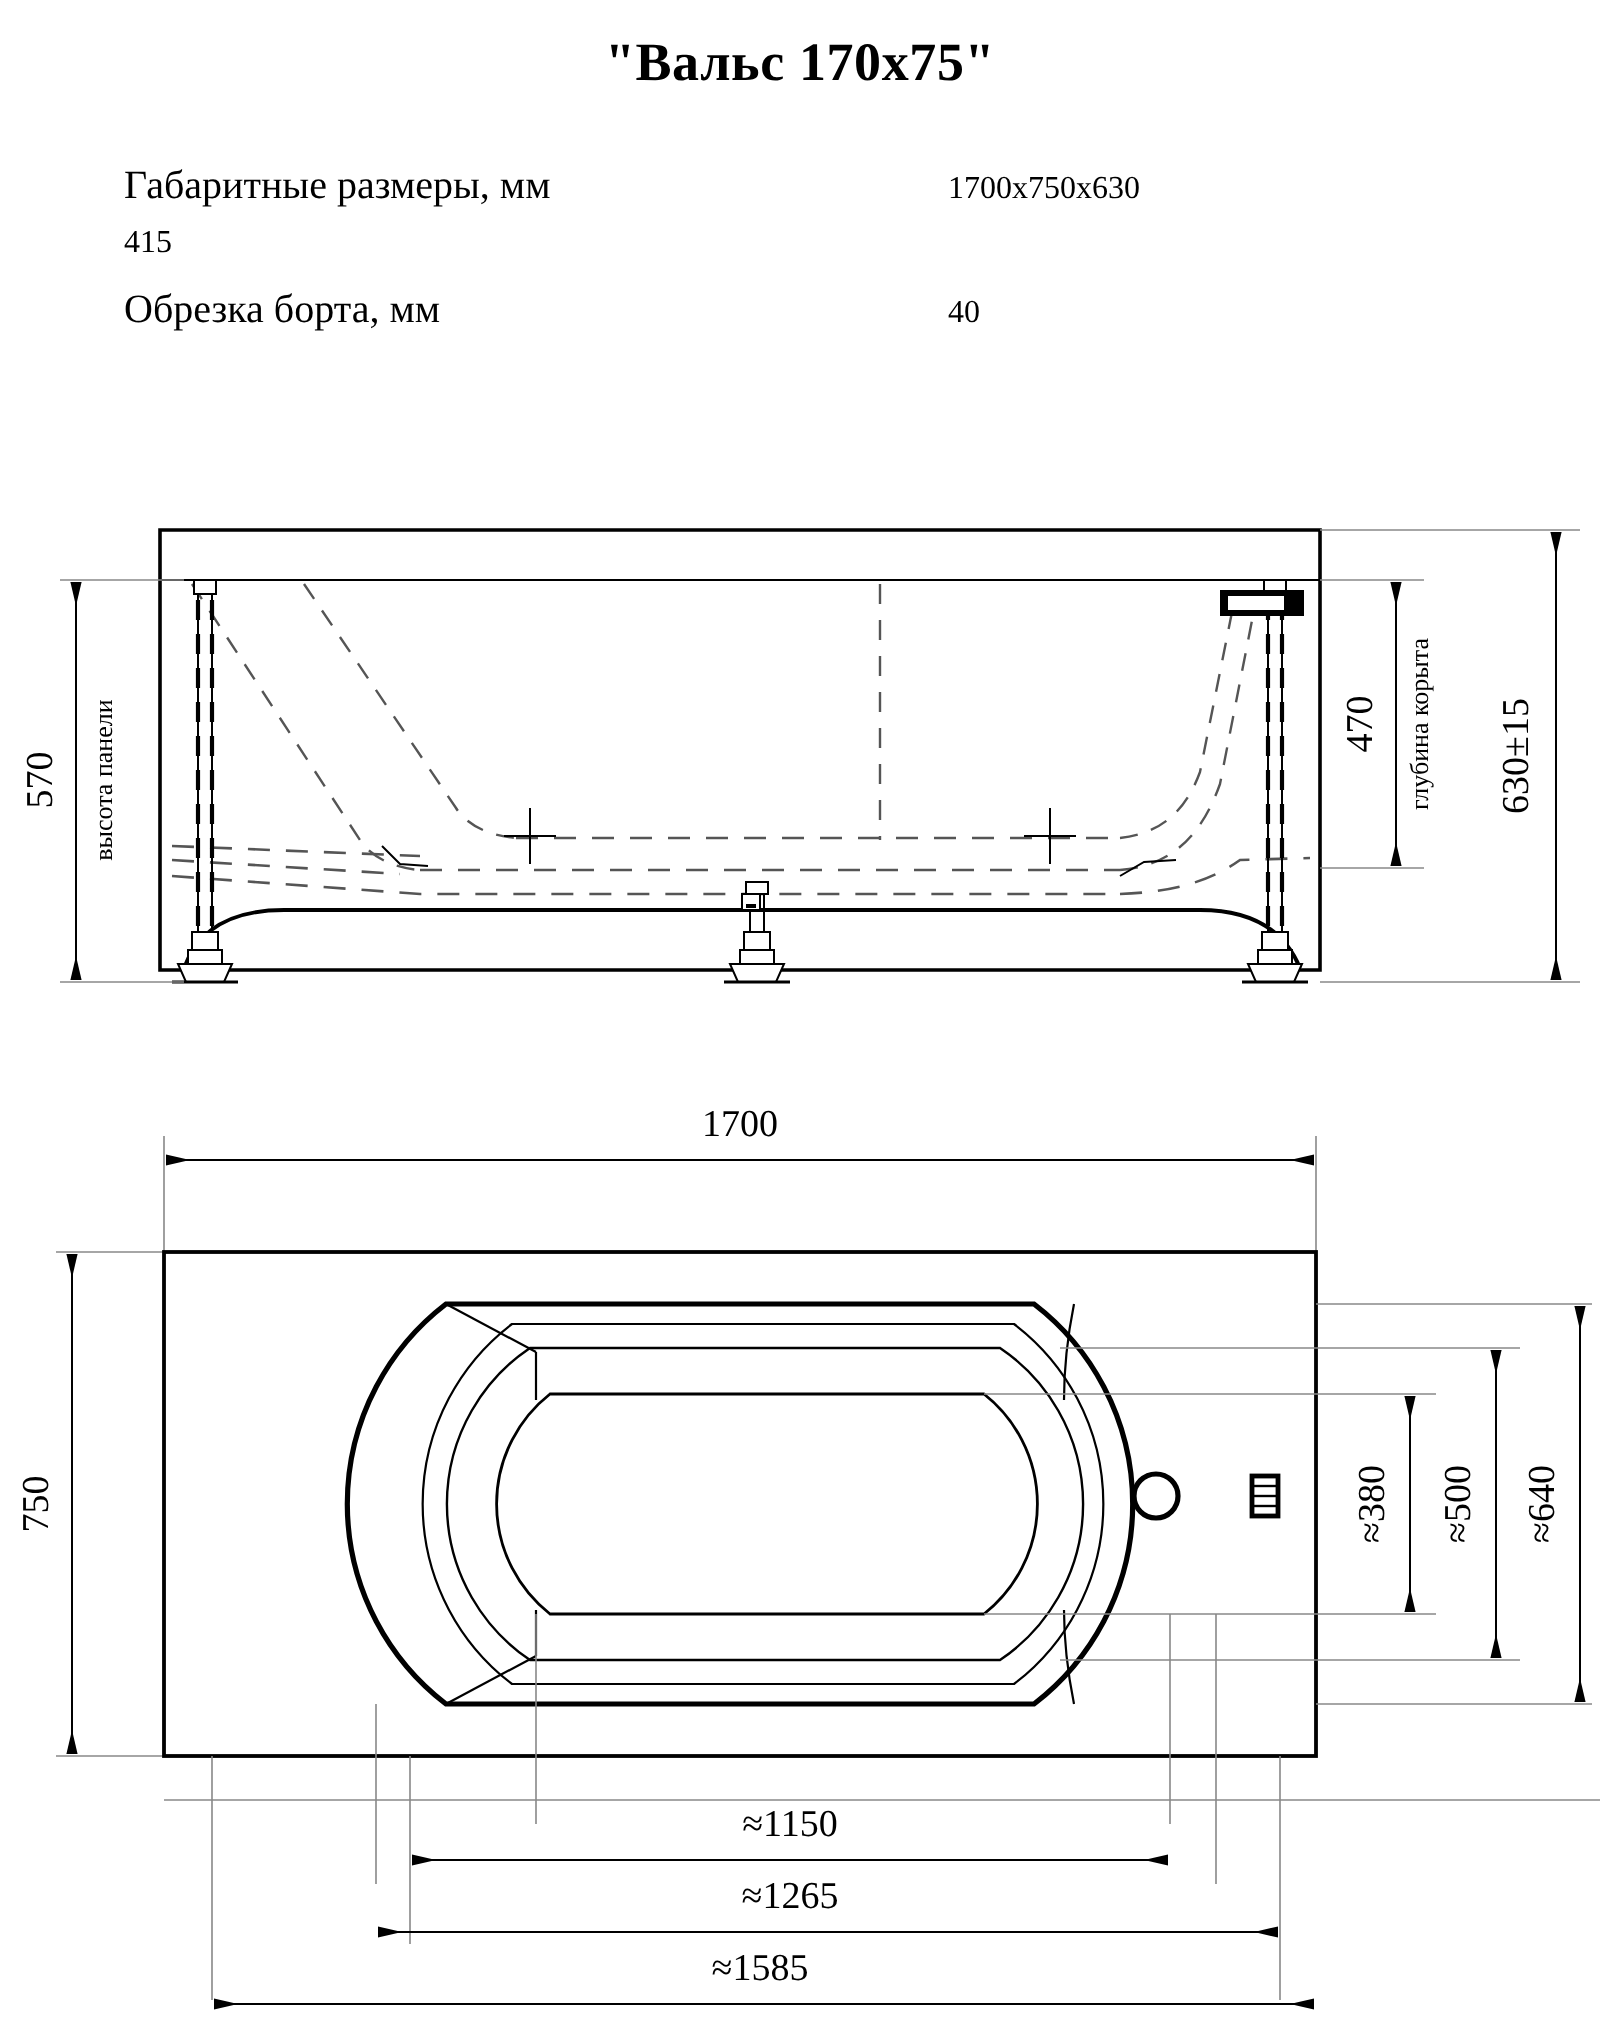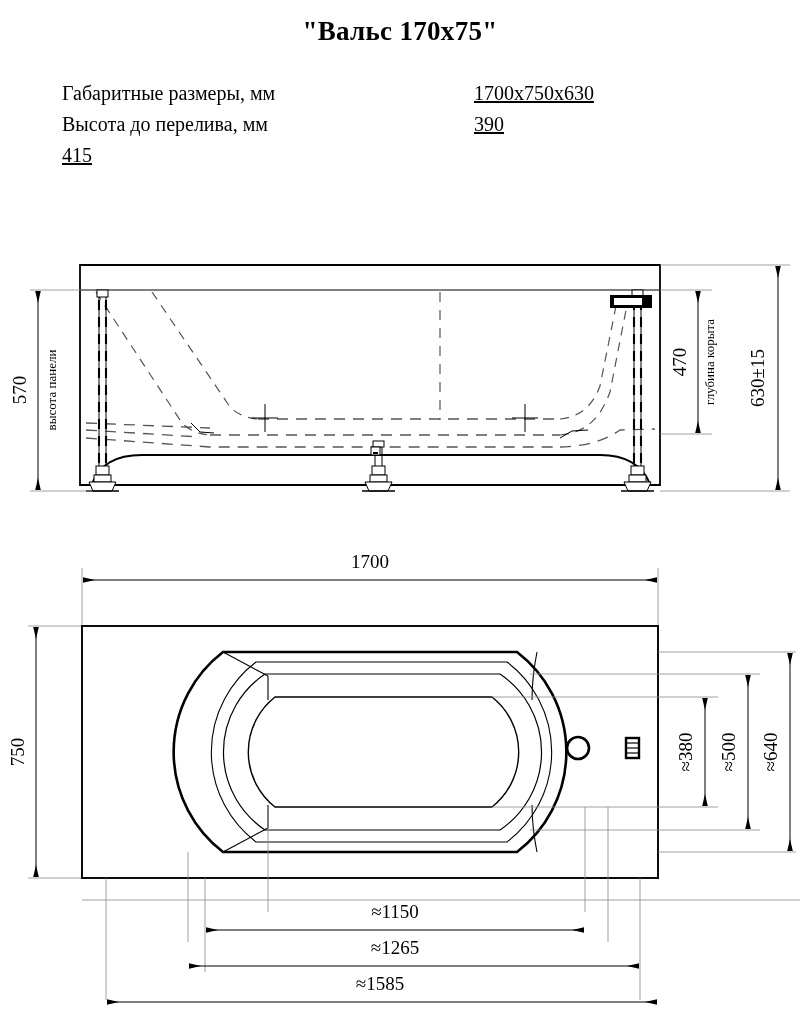--- a/index.html
+++ b/index.html
@@ -42,23 +42,22 @@
     display: flex;
     align-items: baseline;
     height: 31px;
   }
   .spec-label {
     width: 412px;
     font-size: 20px;
     white-space: nowrap;
   }
   .spec-value {
-    font-size: 20px;
+    font-size: 16px;
     white-space: nowrap;
-    text-decoration: underline;
   }
   svg.drawing {
     position: absolute;
     left: 0;
     top: 0;
     width: 800px;
     height: 1012px;
   }
   .dimtext {
     font-family: "Liberation Serif", "DejaVu Serif", serif;
@@ -77,25 +76,25 @@
 <div id="page">
 
   <div class="title">"Вальс 170x75"</div>
 
   <div class="spec-table">
     <div class="spec-row">
       <div class="spec-label">Габаритные размеры, мм</div>
       <div class="spec-value">1700x750x630</div>
     </div>
     <div class="spec-row">
-      <div class="spec-label">Высота до перелива, мм</div>
-      <div class="spec-value">390</div>
+      <div class="spec-value">415</div>
     </div>
     <div class="spec-row">
-      <div class="spec-value">415</div>
+      <div class="spec-label">Обрезка борта, мм</div>
+      <div class="spec-value">40</div>
     </div>
   </div>
 
   <svg class="drawing" viewBox="0 0 800 1012">
     <defs>
       <marker id="arrEnd" markerWidth="12" markerHeight="8" refX="11" refY="4" orient="auto" markerUnits="userSpaceOnUse">
         <path d="M0,4 L12,1.2 L12,6.8 Z" fill="#000"></path>
       </marker>
       <marker id="arrStart" markerWidth="12" markerHeight="8" refX="1" refY="4" orient="auto" markerUnits="userSpaceOnUse">
         <path d="M12,4 L0,1.2 L0,6.8 Z" fill="#000"></path>

